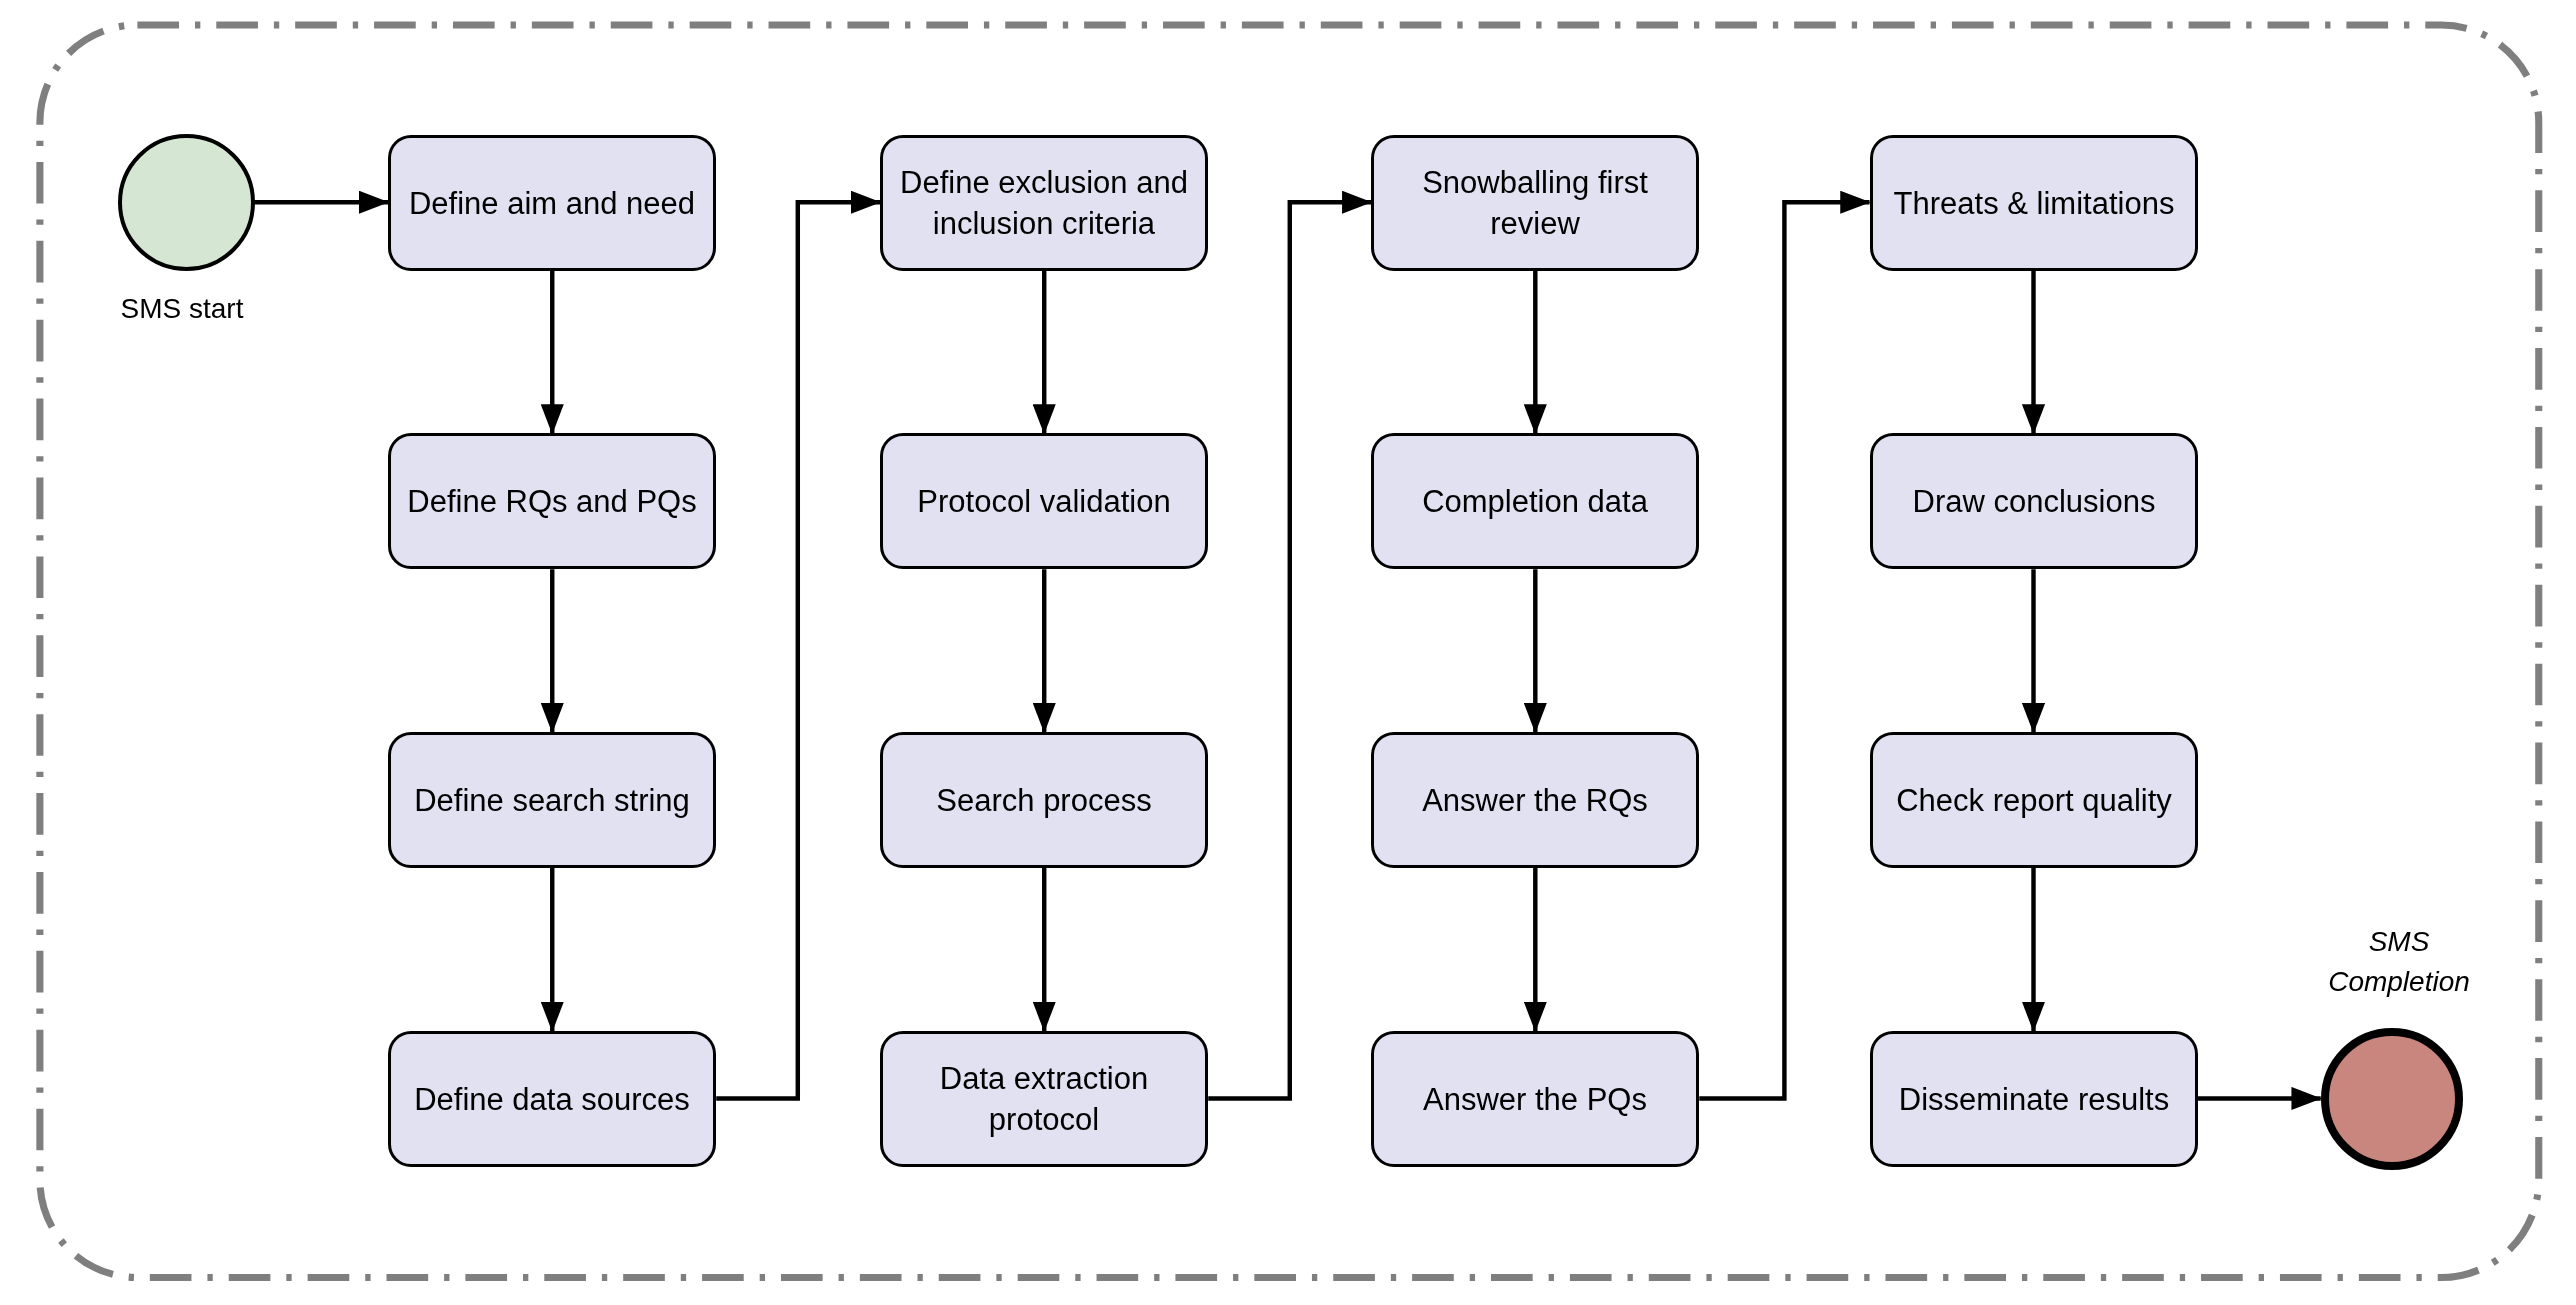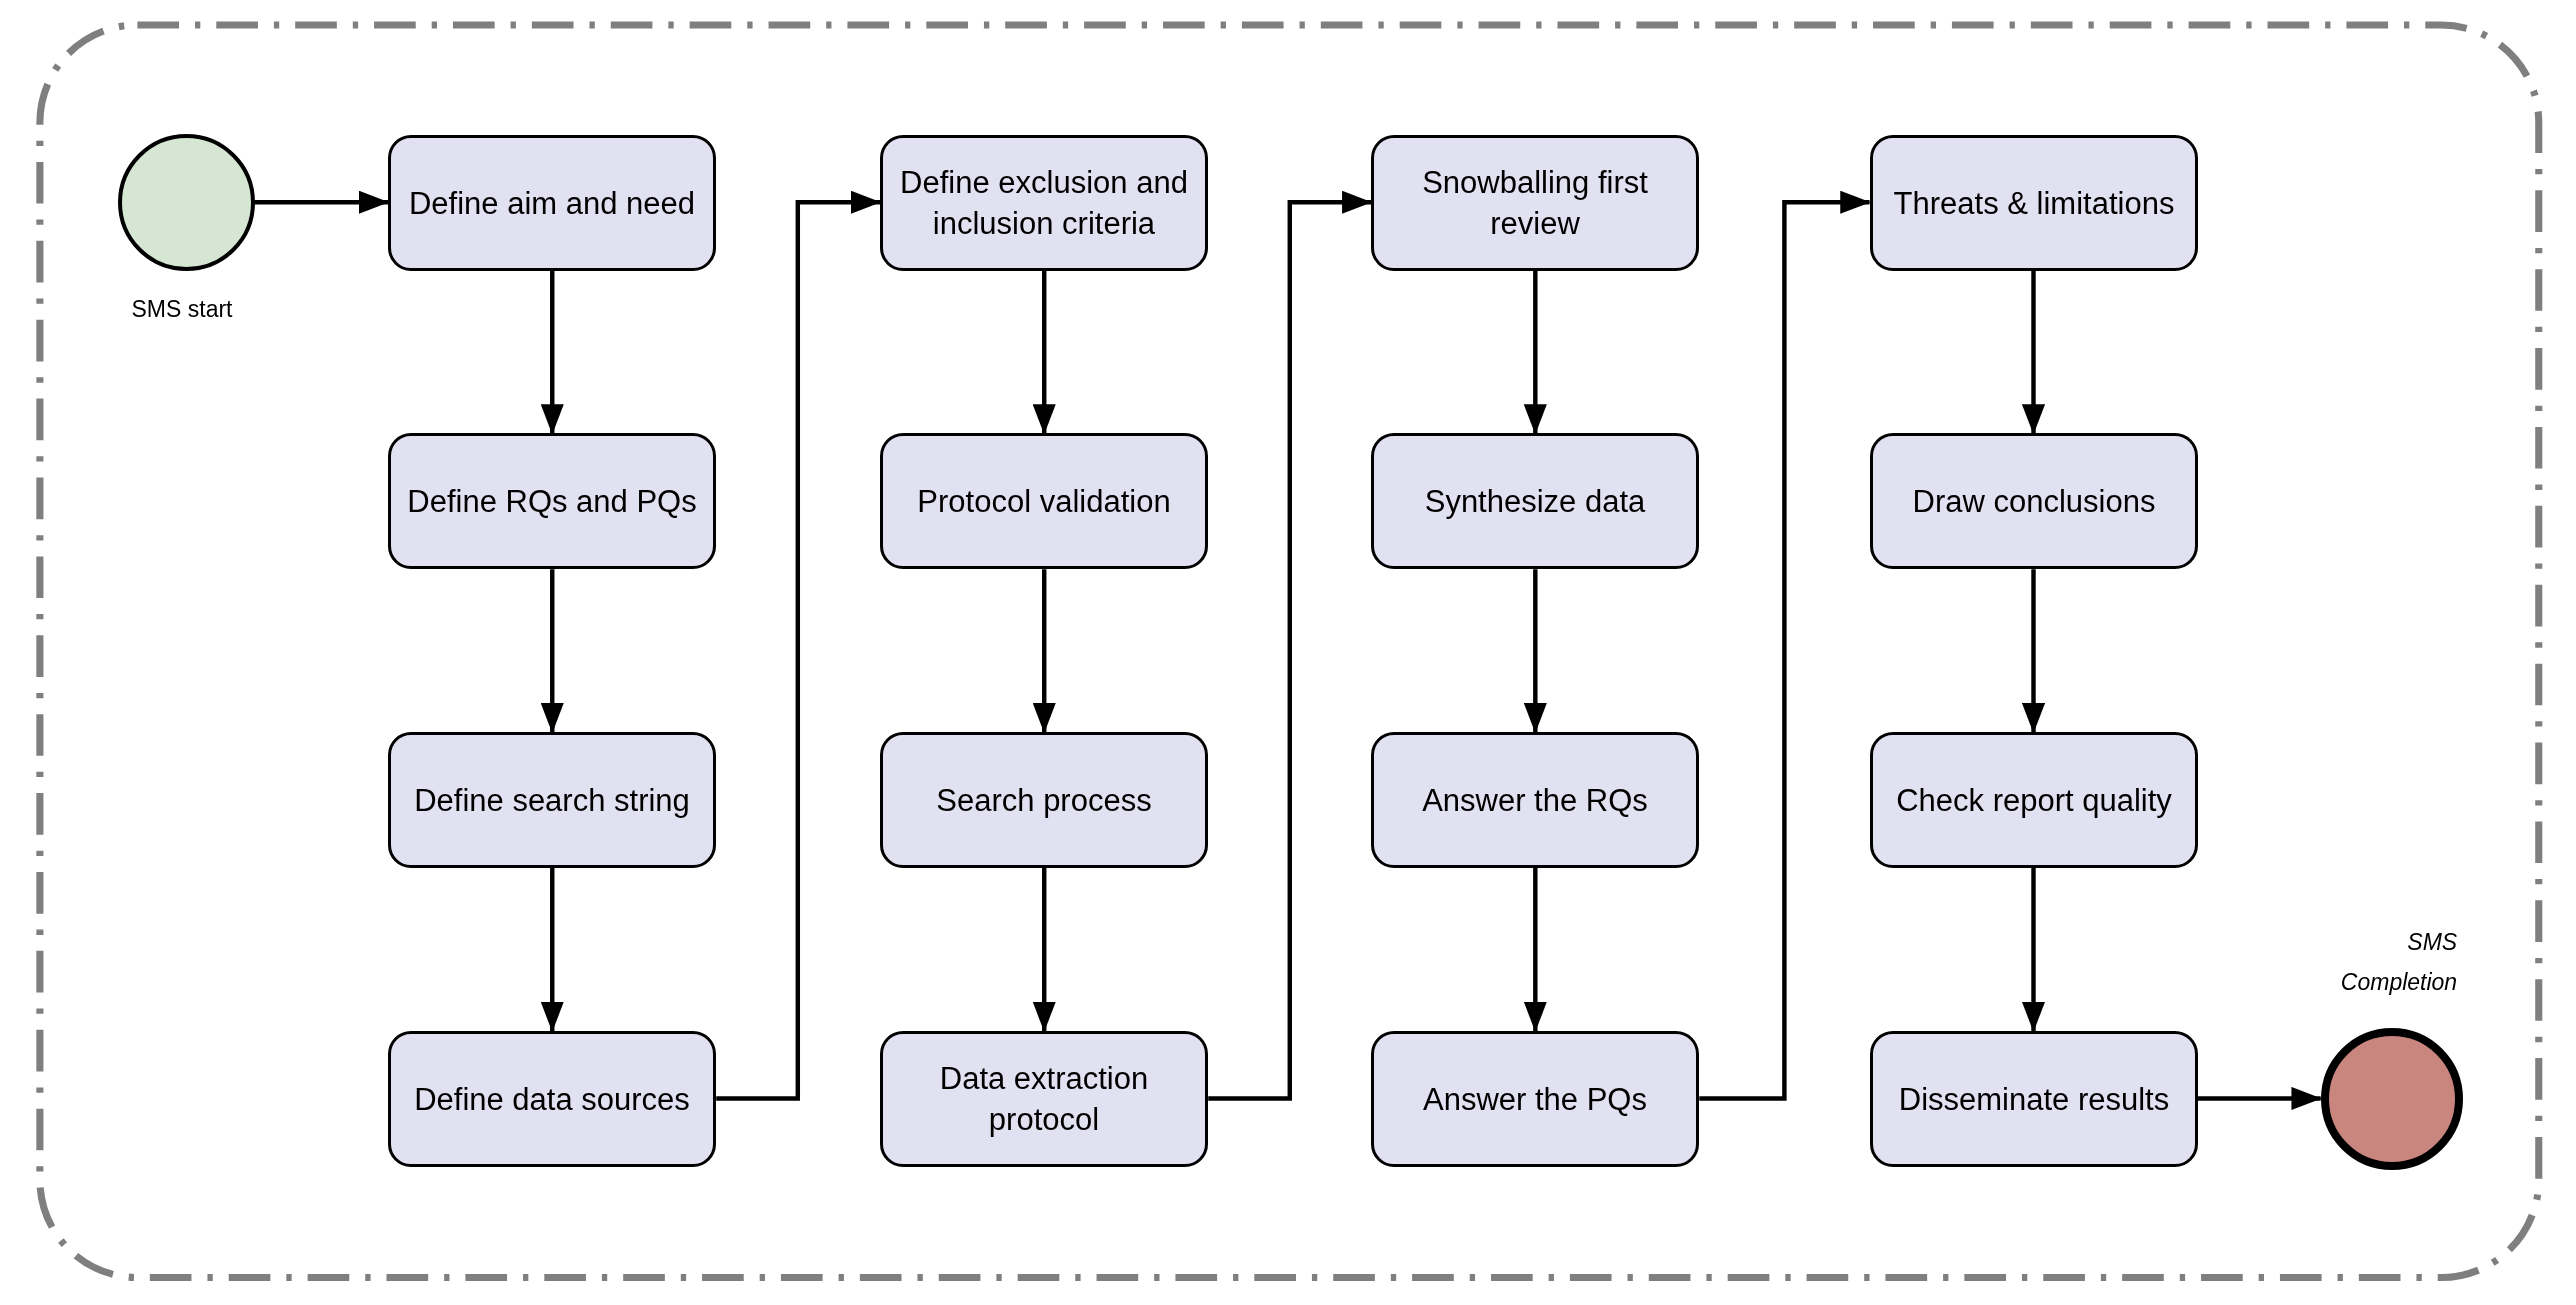--- a/index.html
+++ b/index.html
@@ -12,22 +12,22 @@
   #wires{position:absolute;left:0;top:0;width:2576px;height:1306px;}
   .box{position:absolute;width:328px;height:136px;box-sizing:border-box;
        background:var(--box_fill);border:3.5px solid var(--box_border);border-radius:23px;
        display:flex;align-items:center;justify-content:center;text-align:center;
        font-size:31px;line-height:41px;padding:0 12.4px;}
   .circle{position:absolute;box-sizing:border-box;border-radius:50%;}
   .start-circle{left:118px;top:134px;width:137px;height:137px;background:var(--start_fill);
                 border:4.4px solid #000;}
   .end-circle{left:2321px;top:1028px;width:142px;height:142px;background:var(--end_fill);
               border:8.9px solid #000;}
-  .node-label{position:absolute;transform:translateX(-50%);text-align:right;
-              font-size:23px;line-height:40px;white-space:pre-line;}
+  .node-label{position:absolute;transform:translateX(-50%);text-align:center;
+              font-size:28px;line-height:40px;white-space:pre-line;}
   .start-label{left:182px;top:289px;white-space:nowrap;}
   .end-label{left:2399px;top:922px;font-style:italic;}
   .c1{left:388px}.c2{left:880px}.c3{left:1371px}.c4{left:1870px}
   .r1{top:135px}.r2{top:433px}.r3{top:732px}.r4{top:1031px}
 </style>
 </head>
 <body>
 
 <div id="canvas">
 
@@ -92,21 +92,21 @@
       <span>Search process</span>
     </div>
   <div class="box c2 r4">
       <span>Data extraction protocol</span>
     </div>
 
   <div class="box c3 r1">
       <span>Snowballing first review</span>
     </div>
   <div class="box c3 r2">
-      <span>Synthesize data</span>
+      <span>Completion data</span>
     </div>
   <div class="box c3 r3">
       <span>Answer the RQs</span>
     </div>
   <div class="box c3 r4">
       <span>Answer the PQs</span>
     </div>
 
   <div class="box c4 r1">
       <span>Threats &amp; limitations</span>

